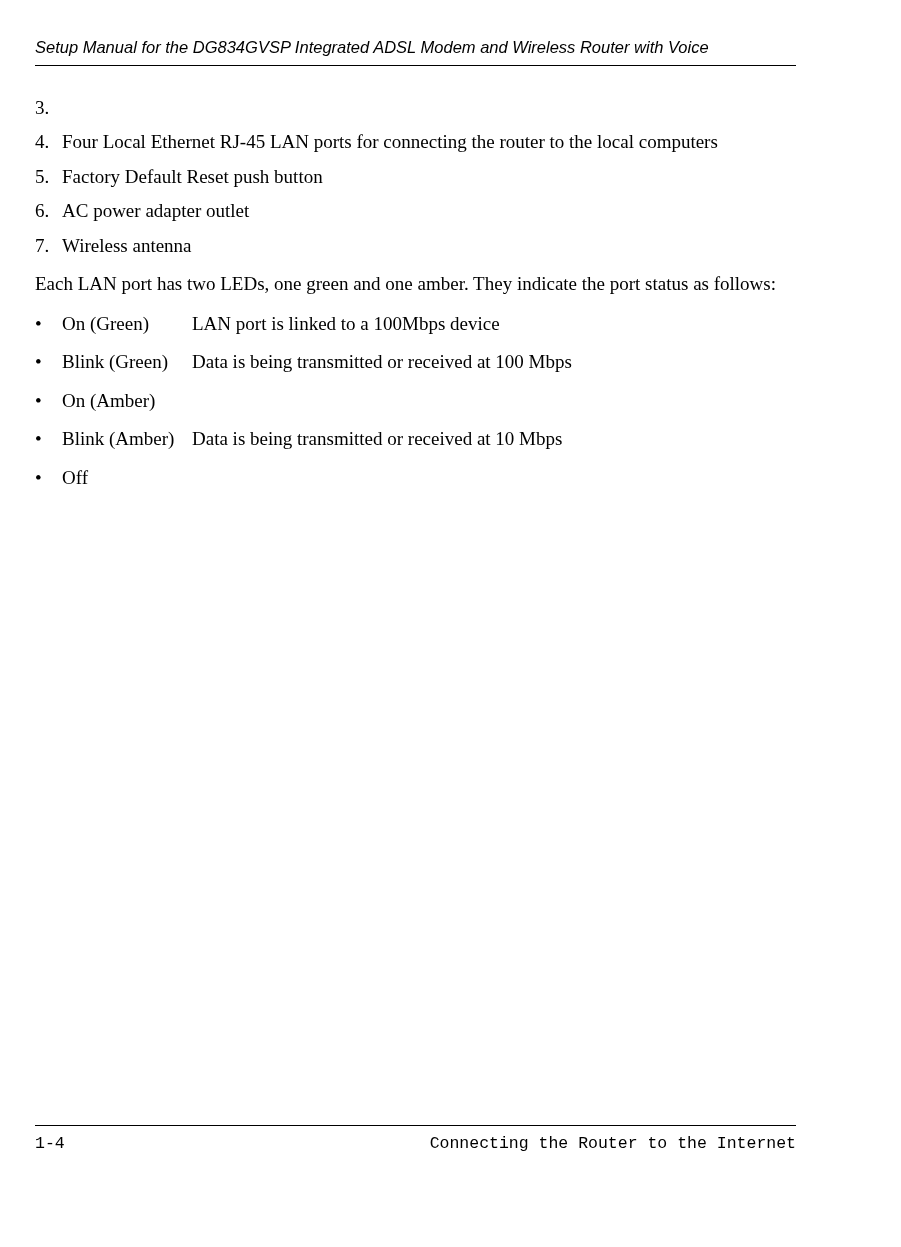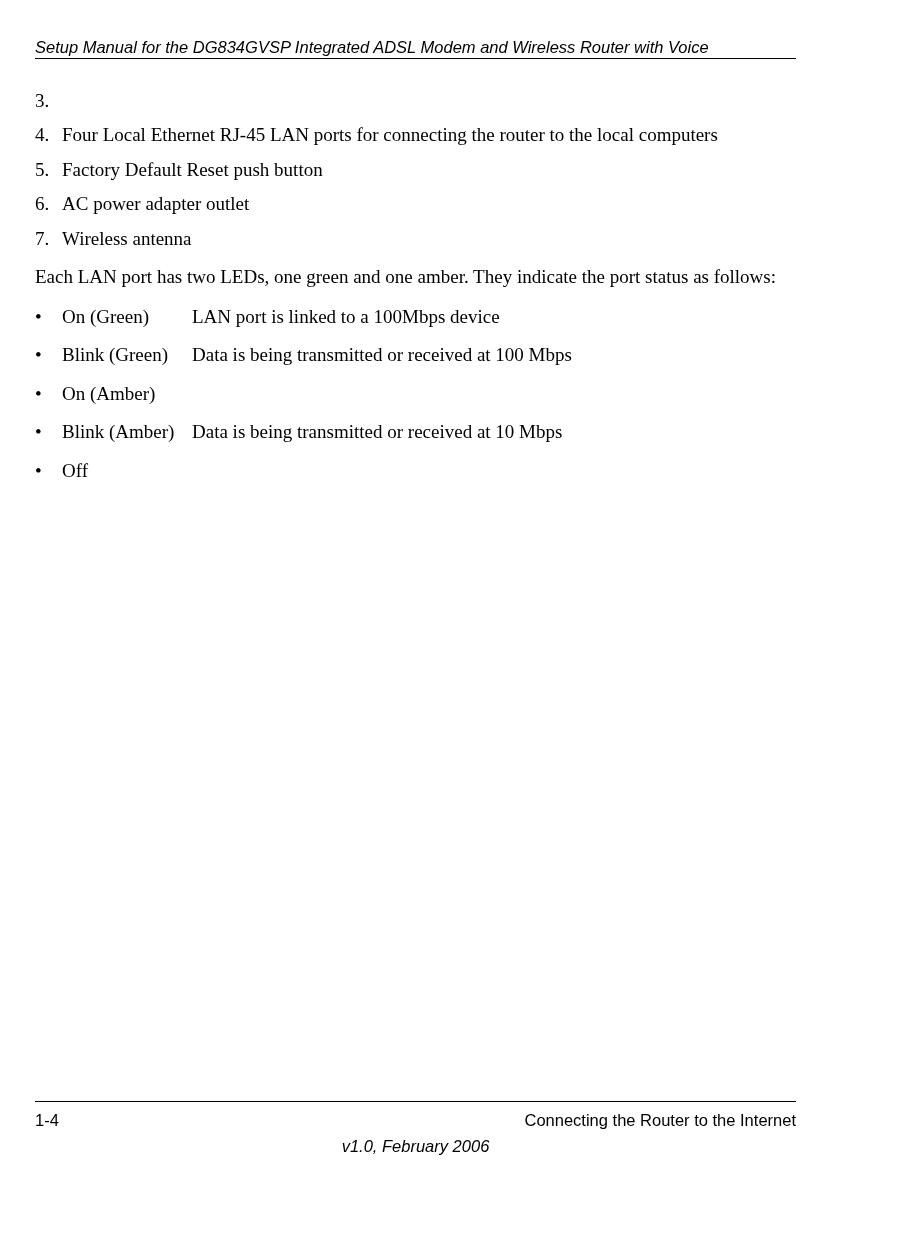--- a/index.html
+++ b/index.html
@@ -13,20 +13,21 @@
     box-sizing: border-box;
     position: relative;
     color: #000;
   }
   .header {
     font-style: italic;
     font-family: Arial, Helvetica, sans-serif;
     font-size: 16.5px;
     line-height: 1.2;
     color: #000;
+    margin-bottom: 7px;
   }
   .hr-top {
     border: none;
     border-top: 1.2px solid #000;
     margin: 0 0 28px 0;
   }
   .hr-bottom {
     border: none;
     border-top: 1.2px solid #000;
     margin: 0;
@@ -72,21 +73,21 @@
   }
   .footer-wrap {
     position: absolute;
     bottom: 25px;
     left: 35px;
     right: 35px;
   }
   .footer-row {
     display: flex;
     justify-content: space-between;
-    font-family: Liberation Sans, sans-serif;
+    font-family: Liberation Mono, monospace;
     font-size: 16.5px;
     color: #000;
     margin-top: 6px;
     margin-bottom: 2px;
   }
   .footer-center {
     text-align: center;
     font-family: Arial, Helvetica, sans-serif;
     font-style: italic;
     font-size: 16.5px;
@@ -148,14 +149,13 @@
     <span class="bullet-state">Off</span>
   </li>
 </ul>
 
 <div class="footer-wrap">
   <hr class="hr-bottom">
   <div class="footer-row">
     <span>1-4</span>
     <span>Connecting the Router to the Internet</span>
   </div>
-  <div class="footer-center">v1.0, February 2006</div>
 </div>
 
 </body></html>

